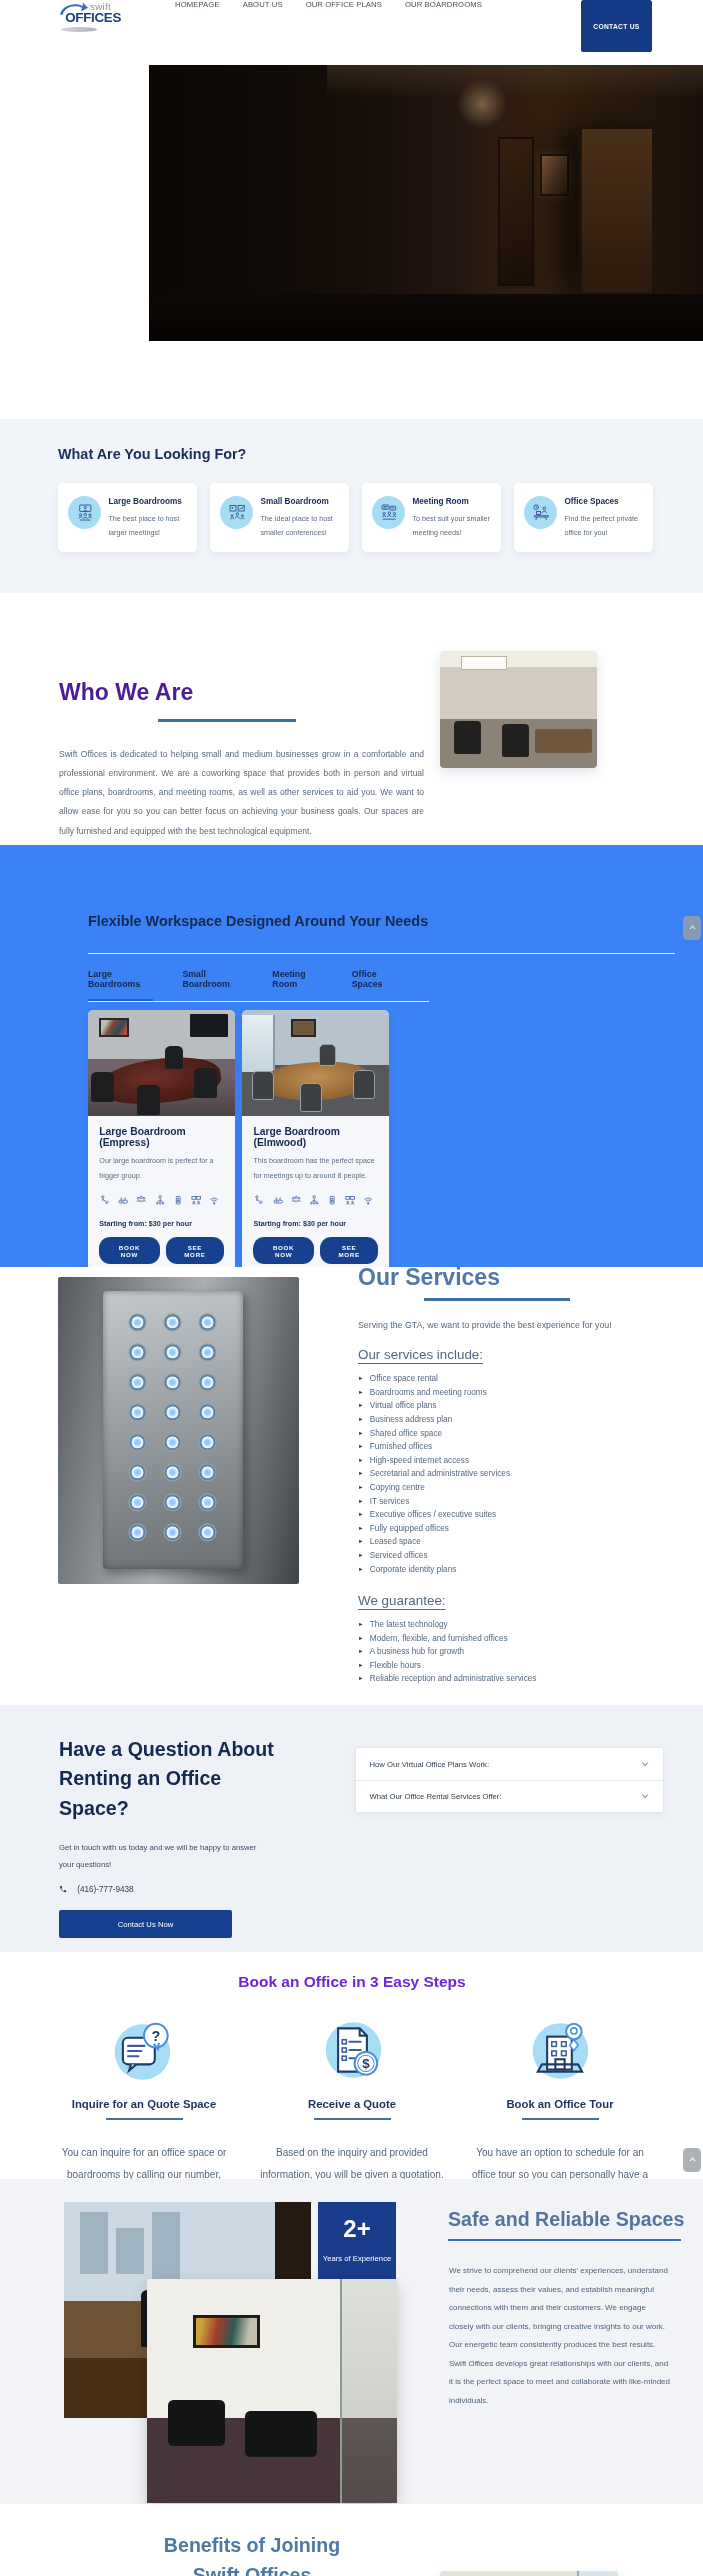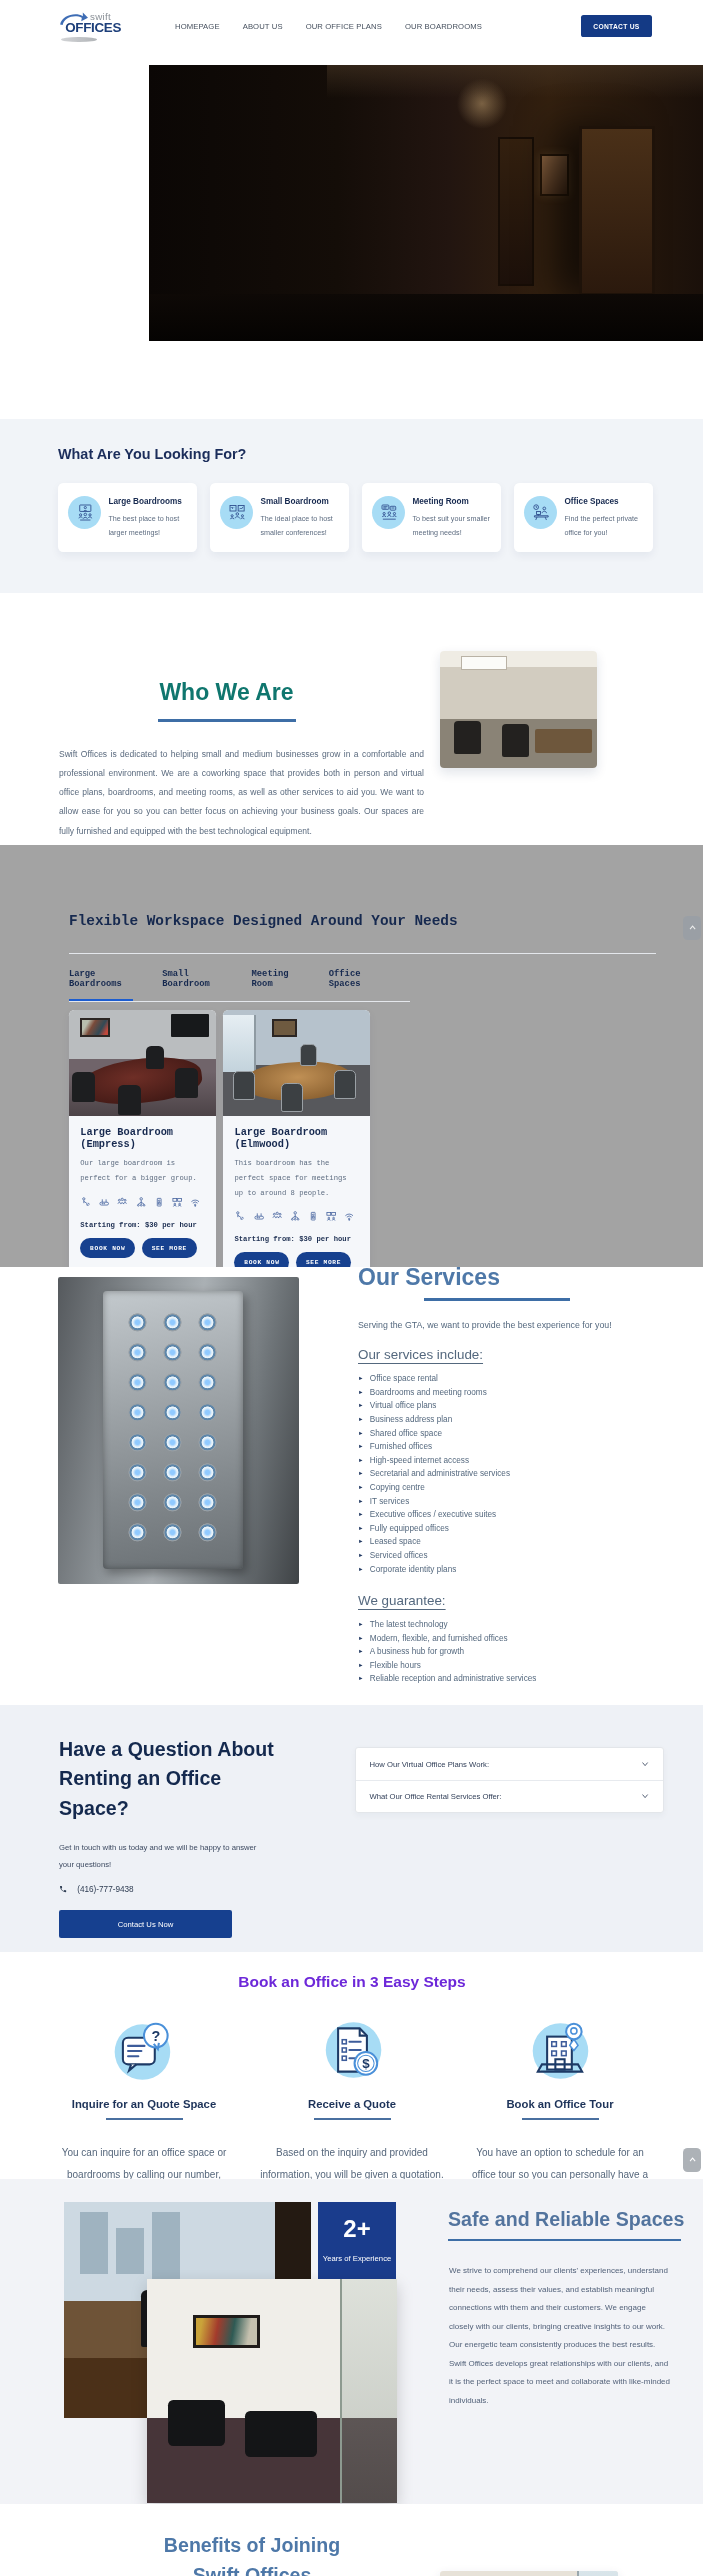--- a/index.html
+++ b/index.html
@@ -1,21 +1,21 @@
 <!DOCTYPE html>
 <html style="font-size:8.2px"><head>
 <meta charset="utf-8">
 <title>Swift Offices</title>
 <style>
   * { margin:0; padding:0; box-sizing:border-box; }
   body { background:#fff; font-family:"Liberation Sans", sans-serif; }
   .page { position:relative; width:704px; margin:0 auto; background:#fff; overflow:hidden; }
 
   
-  .site-header { height:52px; display:flex; align-items:center; padding:0 52px 0 58px; background:#fff; }
+  .site-header { height:52px; display:flex; padding:0 52px 0 58px; background:#fff; }
   .logo { position:relative; width:77px; height:32px; flex:none; }
   .logo svg.swoosh { position:absolute; left:0; top:1px; }
   .logo .logo-swift { position:absolute; top:1px; left:32px; font-size:9.8px; color:#8a9097; letter-spacing:0.3px; }
   .logo .logo-offices { position:absolute; top:10.3px; left:7.2px; font-size:13.4px; font-weight:800; color:#1d3f7a; letter-spacing:-0.3px; }
   .logo .logo-under { position:absolute; left:3.1px; bottom:0px; width:36px; height:5.2px; border-radius:50%; background:linear-gradient(90deg,#c7c9cc,#9ea2a6); opacity:.8; }
   .nav { display:flex; gap:23px; margin-left:40px; }
   .nav-link { font-size:7.7px; color:#454f5d; text-decoration:none; letter-spacing:0.1px; cursor:pointer; }
   .btn-contact { margin-left:auto; background:#143a85; color:#fff; border:none; border-radius:2.6px; font-size:6.7px; font-weight:bold; letter-spacing:0.3px; padding:7.2px 12.4px; cursor:pointer; font-family:inherit; }
 
   
@@ -44,26 +44,26 @@
   .lcard-desc { margin-top:4.1px; font-size:7.2px; color:#5d6c80; line-height:1.95; }
 
   
   .who { position:relative; height:252px; background:#fff; }
   .who-photo { position:absolute; left:440px; top:58px; width:157px; height:117px; border-radius:4.1px; overflow:hidden;
     background:linear-gradient(180deg,#efece4 0 14%, #d2ccc0 14% 58%, #8a8376 58% 100%); box-shadow:0 4.1px 10.3px rgba(20,40,80,.12); }
   .who-photo .skylight { position:absolute; left:20.6px; top:5.2px; width:46px; height:13.4px; background:#fbfbf8; border:1.5px solid #b9b2a5; }
   .who-photo .chair { position:absolute; width:27px; height:33px; border-radius:4.1px 4.1px 2.1px 2.1px; background:#23211f; bottom:14.4px; }
   .who-photo .chair.c1 { left:14.4px; } .who-photo .chair.c2 { left:62px; bottom:11.3px; }
   .who-photo .desk { position:absolute; right:5.2px; bottom:15.5px; width:57px; height:24px; background:#6e573c; border-radius:2.1px; }
-  .who-title { position:absolute; left:59px; top:86px; width:335px; text-align:center; font-size:23px; font-weight:bold; color:#0f766e; }
+  .who-title { position:absolute; left:59px; top:86px; width:335px; text-align:left; font-size:23px; font-weight:bold; color:#4c1d95; }
   .who-bar { position:absolute; left:158px; top:126px; width:138px; height:2.6px; background:#3e6ea6; }
   .who-text { position:absolute; left:59px; top:152px; width:365px; font-size:8.5px; line-height:2.25; color:#5a6a7e; text-align:justify; }
 
   
-  .workspace { position:relative; height:422px; padding:68px 0 0 69px; background:#a3a3a3;font-family:Liberation Mono, monospace; }
+  .workspace { position:relative; height:422px; padding:68px 0 0 88px; background:#3b82f6; }
   .workspace h2 { font-size:14.4px; font-weight:800; color:#16294f; }
   .ws-divider { margin-top:24px; width:587px; height:0.5px; background:#e4e7ec; }
   .tabs { margin-top:15.5px; display:flex; width:341px; border-bottom:0.5px solid #e4e7ec; }
   .tab { padding-bottom:10.3px; margin-right:29px; font-size:8.8px; font-weight:bold; color:#16294f; cursor:pointer; border-bottom:2.1px solid transparent; margin-bottom:-0.5px; }
   .tab.active { border-bottom-color:#1b5cd0; }
   .room-cards { margin-top:8.2px; display:flex; gap:7.2px; }
   .rcard { width:147px; border-radius:5.2px; overflow:hidden; background:#f5f7fa; box-shadow:0 3.1px 9.3px rgba(15,35,80,.06); }
   .rphoto { height:106px; position:relative; overflow:hidden; }
   .rphoto.empress { background:linear-gradient(180deg,#babdbf 0 46%, #70646a 46% 58%, #4c4347 100%); }
   .rphoto.empress .tv { position:absolute; right:7.2px; top:4.1px; width:38px; height:23px; background:#17191b; border-radius:1px; }

